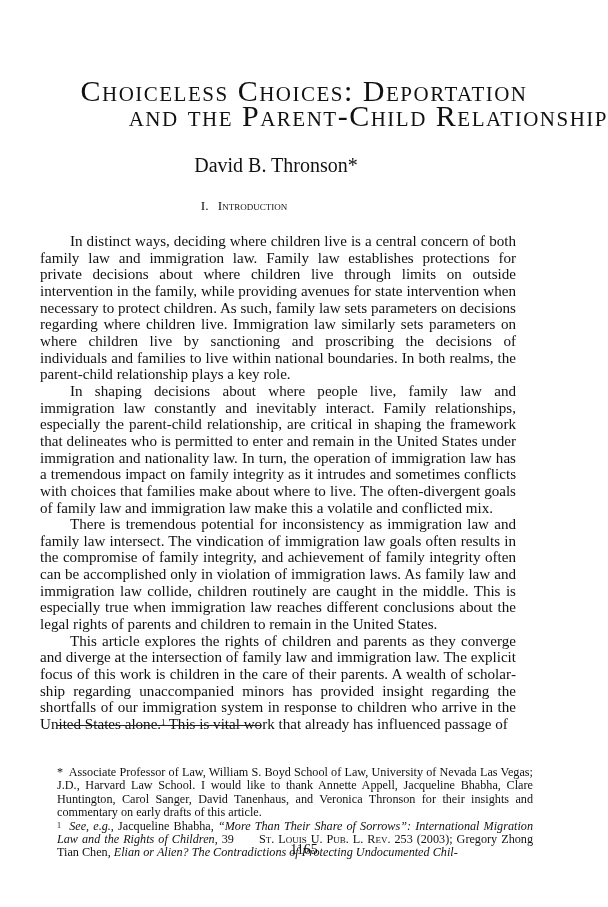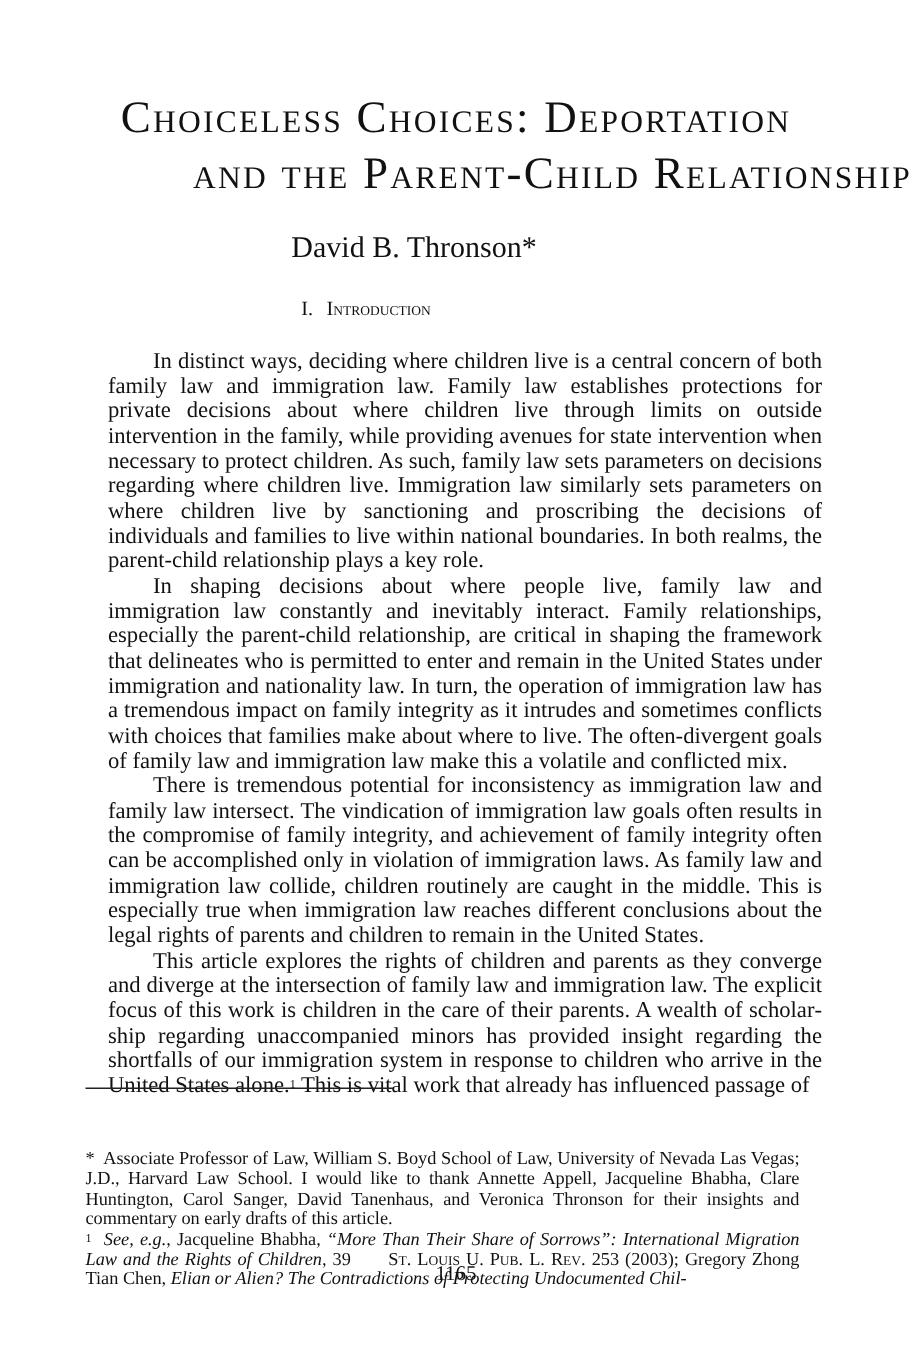--- a/index.html
+++ b/index.html
@@ -1,23 +1,23 @@
 <!DOCTYPE html>
 <html><head>
 <meta charset="utf-8">
 <style>
   html, body { margin: 0; padding: 0; background: #ffffff; }
   body { width: 608px; height: 907px; position: relative; overflow: hidden; color: #111; font-family: "Liberation Serif", serif; }
   .title { position: absolute; left: 0; width: 608px; text-align: center; font-family: "Liberation Serif", serif; font-variant: small-caps; font-size: 30px; letter-spacing: 1.5px; line-height: 38px; }
-  .t1 { top: 60px; }
+  .t1 { top: 72px; }
   .t2 { top: 97px; text-align: right; }
   .author { position: absolute; top: 154px; left: 0; width: 552px; text-align: center; font-size: 20px; }
   .section { position: absolute; top: 198px; left: 0; width: 488px; text-align: center; font-size: 13.5px; }
   .section .sc { font-variant: small-caps; margin-left: 9px; }
-  .body { position: absolute; top: 233px; left: 72px; width: 476px; font-size: 15.1px; line-height: 16.65px; text-align: justify; }
+  .body { position: absolute; top: 233px; left: 40px; width: 476px; font-size: 15.1px; line-height: 16.65px; text-align: justify; }
   .body p { margin: 0; text-indent: 30px; }
   .rule { position: absolute; top: 725px; left: 57px; width: 205px; height: 0; border-top: 1px solid #222; }
   .notes { position: absolute; top: 766px; left: 57px; width: 476px; font-size: 12.2px; line-height: 13.4px; text-align: justify; }
   .notes p { margin: 0; }
   .sup { font-size: 8px; vertical-align: top; position: relative; top: -1px; }
   .sc2 { font-variant: small-caps; margin-left: 21px; }
   .pagenum { position: absolute; top: 842px; left: 0; width: 608px; text-align: center; font-size: 14px; }
 </style>
 </head>
 <body>

